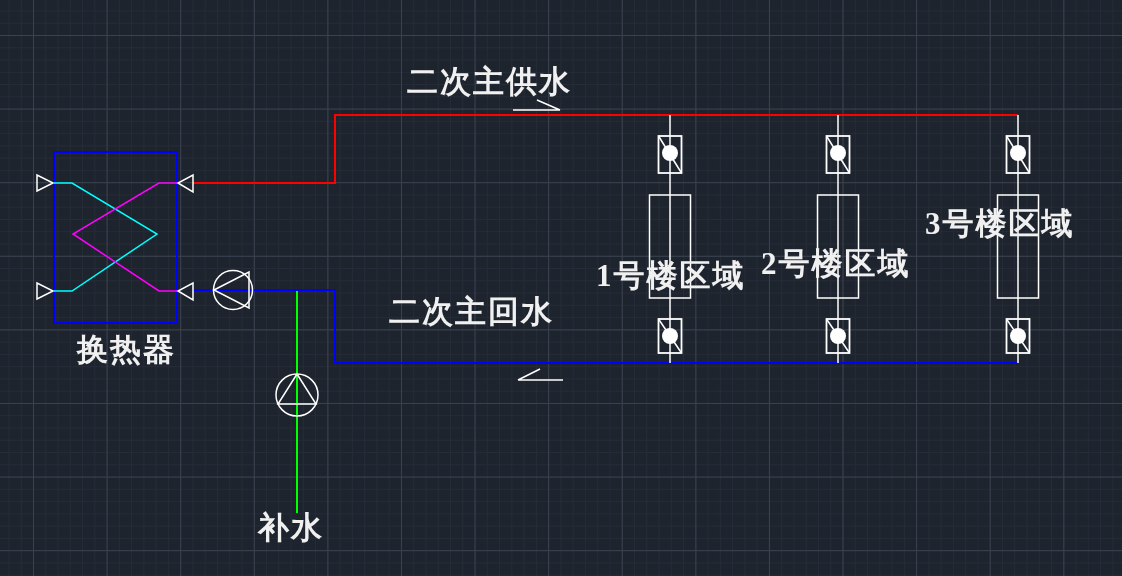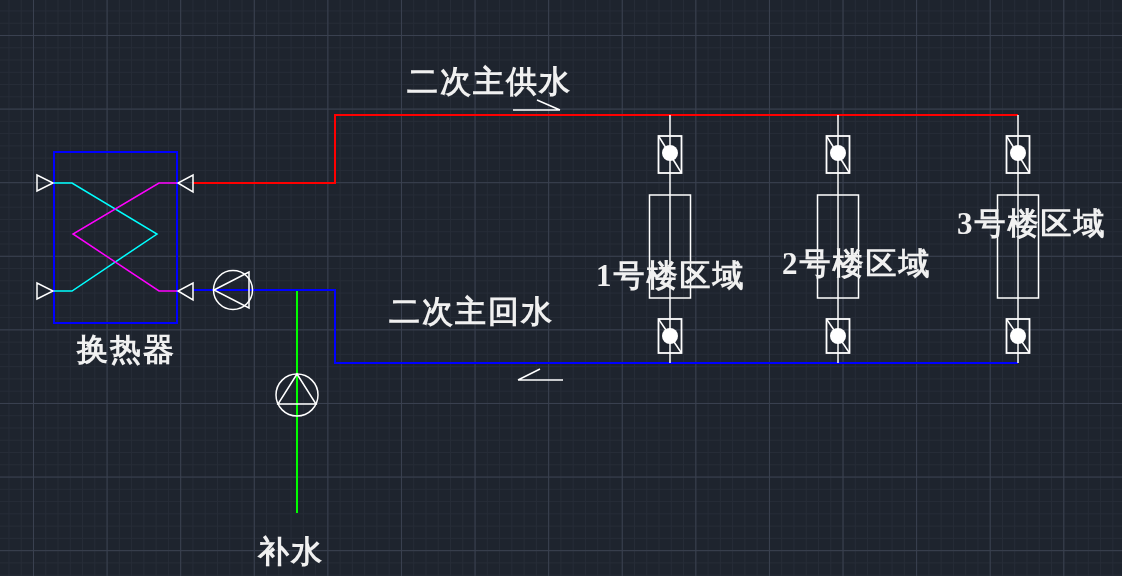--- a/index.html
+++ b/index.html
@@ -109,20 +109,20 @@
       <circle class="dot" cx="1018" cy="336" r="8"></circle>
     </g>
   </svg>
 
   <div class="lbl" style="left:407px; top:66px;">二次主供水</div>
 
   <div class="lbl" style="left:389px; top:296px;">二次主回水</div>
 
   <div class="lbl" style="left:77px; top:334px;">换热器</div>
 
-  <div class="lbl" style="left:258px; top:536px;">补水</div>
+  <div class="lbl" style="left:258px; top:512px;">补水</div>
 
   <div class="lbl" style="left:596px; top:224px;margin-top:36px;">1号楼区域</div>
 
-  <div class="lbl" style="left:782px; top:248px;">2号楼区域</div>
+  <div class="lbl" style="left:761px; top:248px;">2号楼区域</div>
 
-  <div class="lbl" style="left:925px; top:208px;margin-left:32px;">3号楼区域</div>
+  <div class="lbl" style="left:925px; top:208px;">3号楼区域</div>
 </div>
 
 </body></html>

